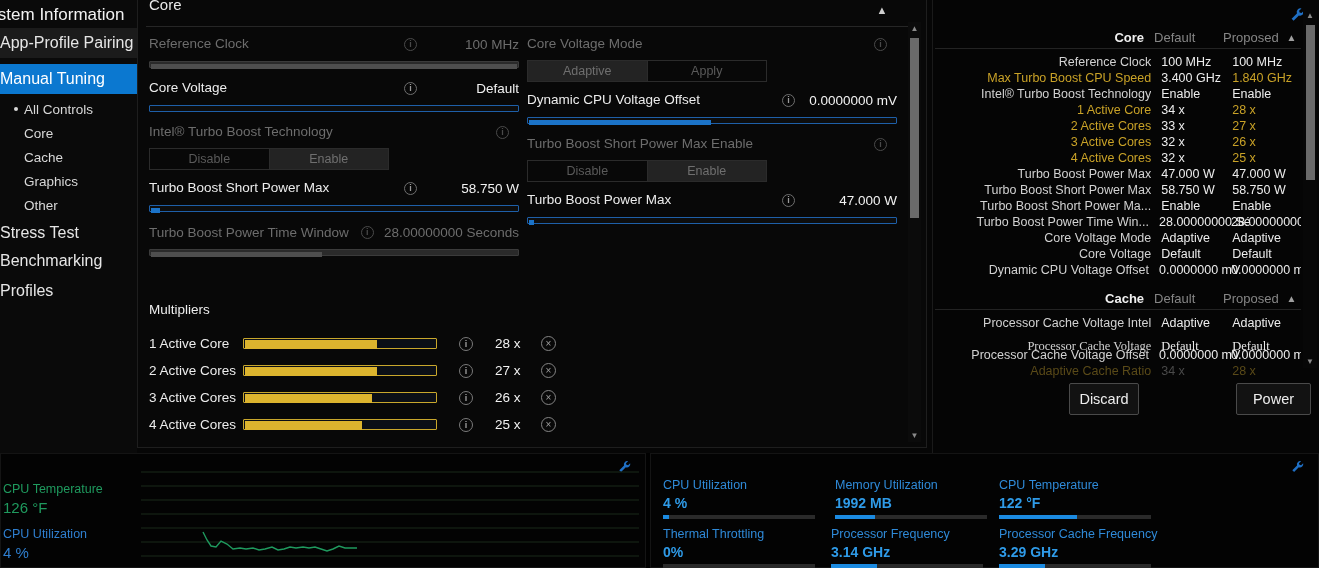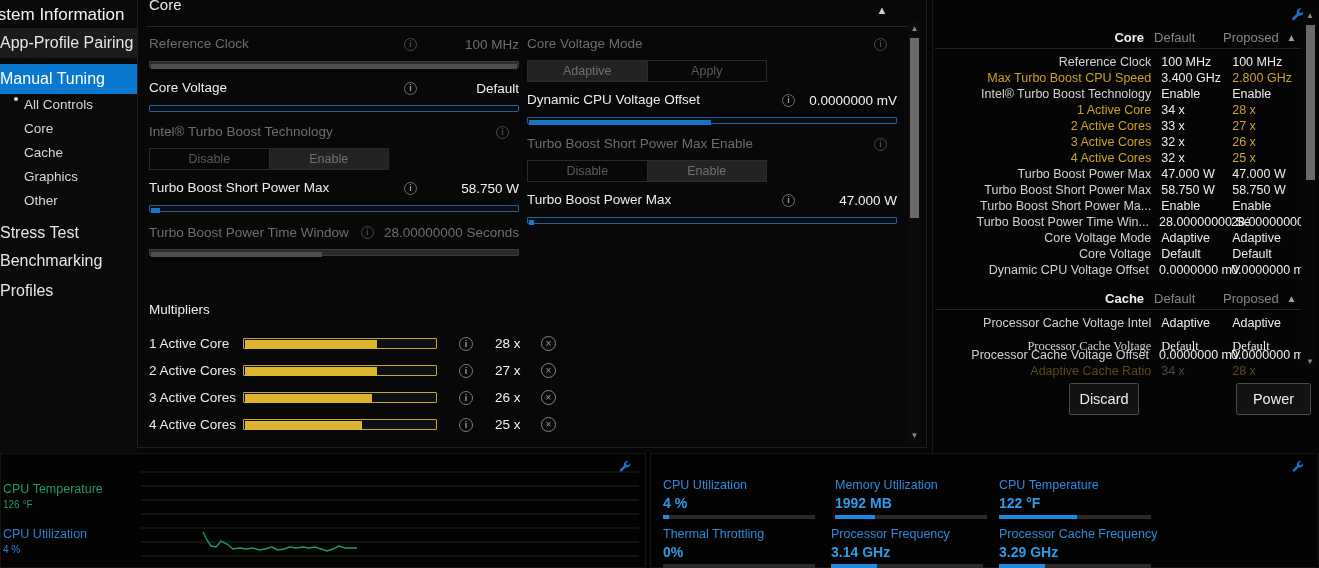--- a/index.html
+++ b/index.html
@@ -24,21 +24,21 @@
   }
   .nav-item {
     position:absolute; left:-22px; width:160px; height:30px;
     display:flex; align-items:center; padding-left:22px;
     font-size:16px; color:#e6e6e6; white-space:nowrap;
   }
   .nav-item.shaded { background:#1b1b1b; }
   .nav-item.active { background:#0b78d0; color:#ffffff; }
   .sub-item {
     position:absolute; left:0px; width:137px; height:24px;
-    display:flex; font-size:13.5px;
+    display:flex; align-items:center; font-size:13.5px;
     color:#d8d8d8; white-space:nowrap; padding-left:14px;
   }
   .sub-item .bullet {
     width:4px; height:4px; border-radius:50%; background:#d8d8d8;
     margin-right:6px; flex:0 0 auto;
   }
   .sub-item .bullet.hide { visibility:hidden; }
 
   
   #main {
@@ -218,21 +218,21 @@
     background:#000;
   }
   #graph-panel {
     position:absolute; left:0; top:0; width:646px; height:115px;
     background:#030303; border:1px solid #141414;
   }
   #graph-wrench { position:absolute; right:12px; top:5px; width:16px; height:16px; }
   .glabel {
     position:absolute; left:2px; font-size:12.5px; white-space:nowrap;
   }
-  .gval { position:absolute; left:2px; font-size:10px; white-space:nowrap; }
+  .gval { position:absolute; left:2px; font-size:15px; white-space:nowrap; }
   #plot {
     position:absolute; left:140px; top:10px; width:498px; height:103px;
   }
 
   #tiles {
     position:absolute; left:650px; top:0; width:669px; height:115px;
     background:#030303; border:1px solid #141414;
   }
   #tiles-wrench { position:absolute; right:12px; top:5px; width:16px; height:16px; }
   .tile { position:absolute; width:155px; }
@@ -467,21 +467,21 @@
         </div>
         <div class="sum-rule" style="top: 48px;"></div>
         <div class="srow" style="top: 54px;">
           <div class="s-name">Reference Clock</div>
           <div class="s-def">100 MHz</div>
           <div class="s-prop">100 MHz</div>
         </div>
         <div class="srow gold" style="top: 70px;">
           <div class="s-name">Max Turbo Boost CPU Speed</div>
           <div class="s-def">3.400 GHz</div>
-          <div class="s-prop">2.800 GHz</div>
+          <div class="s-prop">1.840 GHz</div>
         </div>
         <div class="srow" style="top: 86px;">
           <div class="s-name">Intel® Turbo Boost Technology</div>
           <div class="s-def">Enable</div>
           <div class="s-prop">Enable</div>
         </div>
         <div class="srow gold" style="top: 102px;">
           <div class="s-name">1 Active Core</div>
           <div class="s-def">34 x</div>
           <div class="s-prop">28 x</div>

